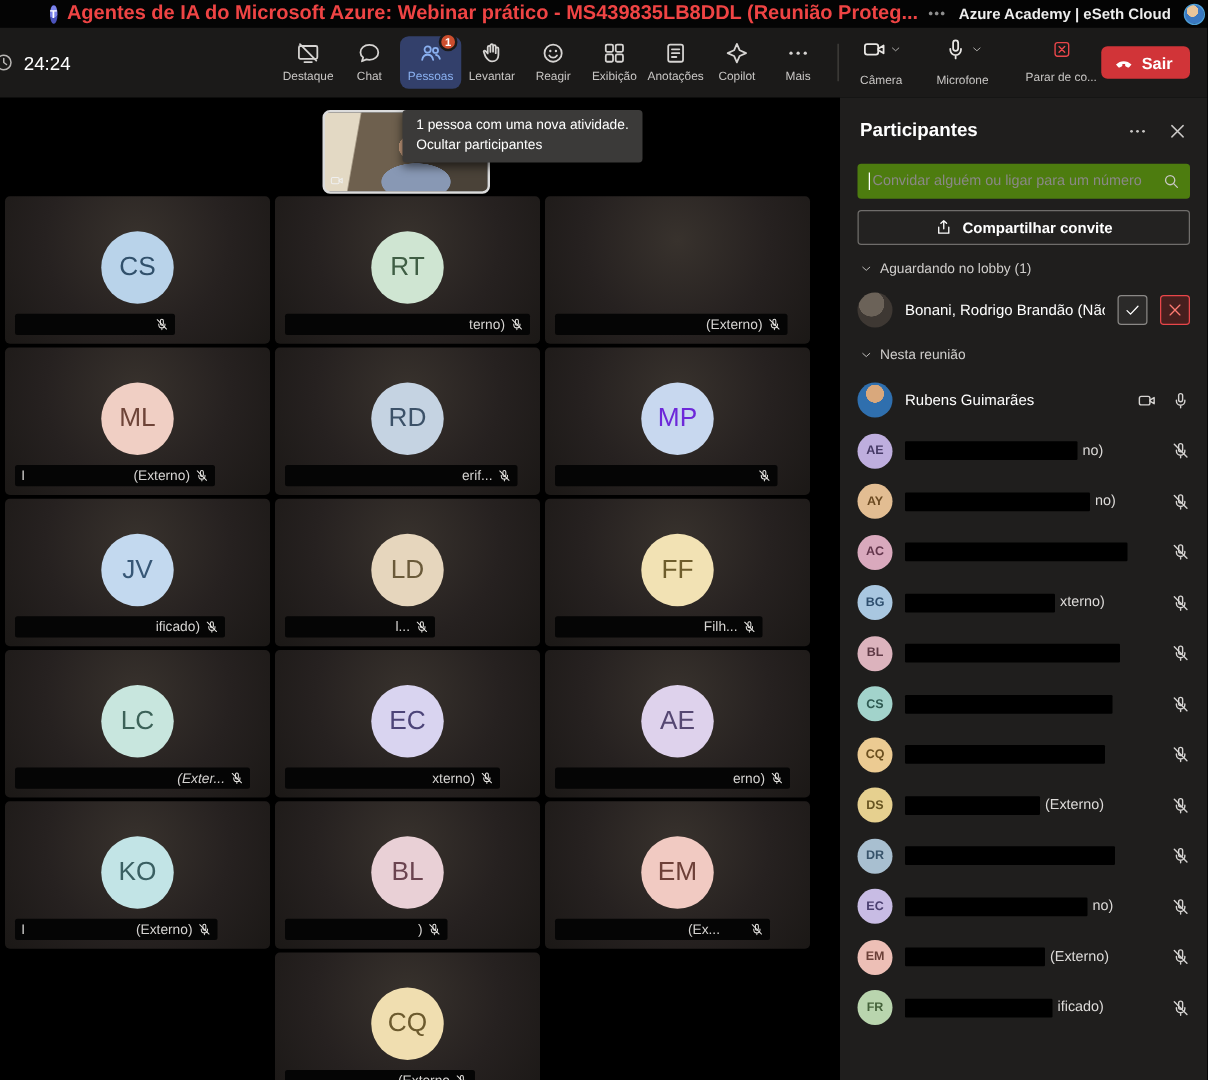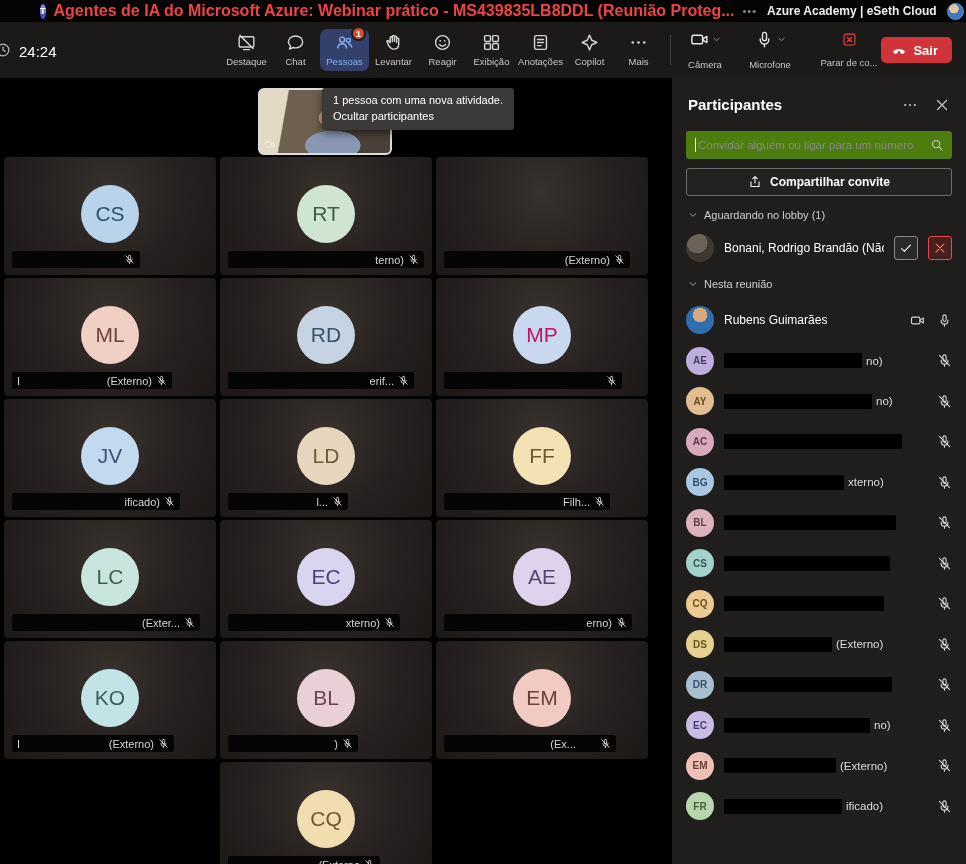--- a/index.html
+++ b/index.html
@@ -394,21 +394,21 @@
         <span class="icon">
           <svg viewBox="0 0 16 16" fill="none" stroke="currentColor" stroke-width="1.2" stroke-linecap="round" stroke-linejoin="round">
             <rect x="6.3" y="2" width="3.4" height="7" rx="1.7"></rect>
             <path d="M4.4 7.6v.7a3.6 3.6 0 0 0 7.2 0v-.7M8 11.9v2.2"></path>
             <line x1="2.6" y1="2.6" x2="13.4" y2="13.4"></line>
           </svg>
         </span>
       </div>
     </div>
     <div class="tile" style="left: 436px; top: 278px;">
-      <div class="tile-avatar" style="background: rgb(200, 216, 239); color: #be185d;">MP</div>
+      <div class="tile-avatar" style="background: rgb(200, 216, 239); color: #6d28d9;">MP</div>
       <div class="tile-bar" style="width: 178px;">
         <span class="tile-spacer"></span>
         <span class="icon">
           <svg viewBox="0 0 16 16" fill="none" stroke="currentColor" stroke-width="1.2" stroke-linecap="round" stroke-linejoin="round">
             <rect x="6.3" y="2" width="3.4" height="7" rx="1.7"></rect>
             <path d="M4.4 7.6v.7a3.6 3.6 0 0 0 7.2 0v-.7M8 11.9v2.2"></path>
             <line x1="2.6" y1="2.6" x2="13.4" y2="13.4"></line>
           </svg>
         </span>
       </div>
@@ -450,21 +450,21 @@
           <svg viewBox="0 0 16 16" fill="none" stroke="currentColor" stroke-width="1.2" stroke-linecap="round" stroke-linejoin="round">
             <rect x="6.3" y="2" width="3.4" height="7" rx="1.7"></rect>
             <path d="M4.4 7.6v.7a3.6 3.6 0 0 0 7.2 0v-.7M8 11.9v2.2"></path>
             <line x1="2.6" y1="2.6" x2="13.4" y2="13.4"></line>
           </svg>
         </span>
       </div>
     </div>
     <div class="tile" style="left: 4px; top: 520px;">
       <div class="tile-avatar" style="background: rgb(200, 230, 222); color: rgb(60, 98, 88);">LC</div>
-      <div class="tile-bar" style="width: 188px;">
+      <div class="tile-bar" style="width: 188px; font-style: italic;">
         <span class="tile-spacer"></span>
         <span class="tile-suffix">(Exter...</span>
         <span class="icon">
           <svg viewBox="0 0 16 16" fill="none" stroke="currentColor" stroke-width="1.2" stroke-linecap="round" stroke-linejoin="round">
             <rect x="6.3" y="2" width="3.4" height="7" rx="1.7"></rect>
             <path d="M4.4 7.6v.7a3.6 3.6 0 0 0 7.2 0v-.7M8 11.9v2.2"></path>
             <line x1="2.6" y1="2.6" x2="13.4" y2="13.4"></line>
           </svg>
         </span>
       </div>

